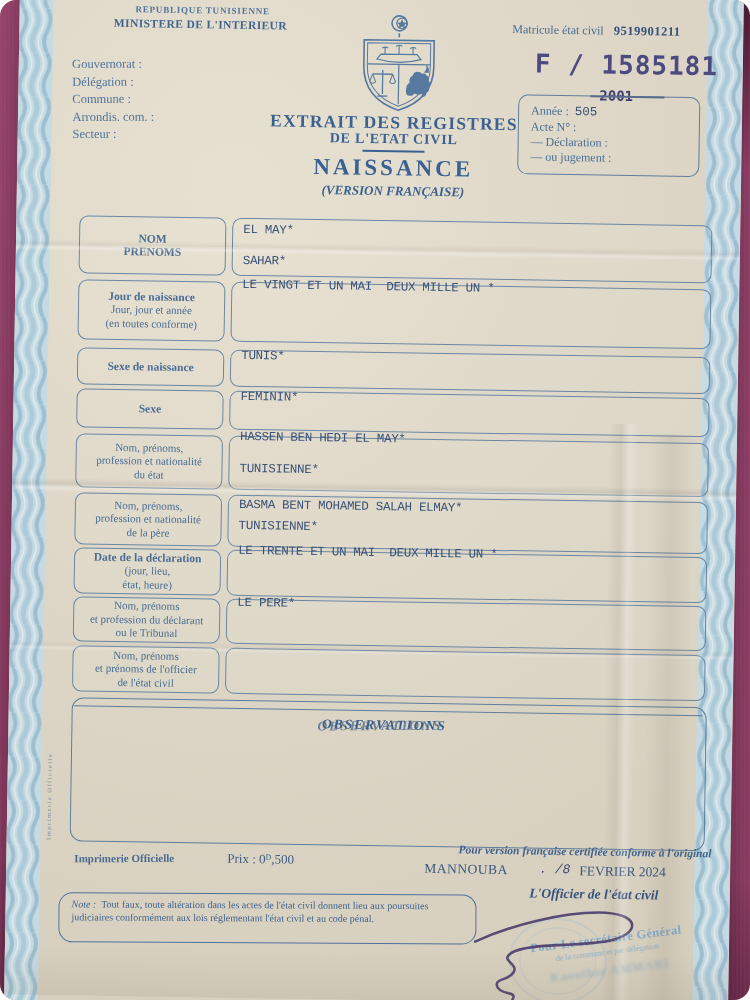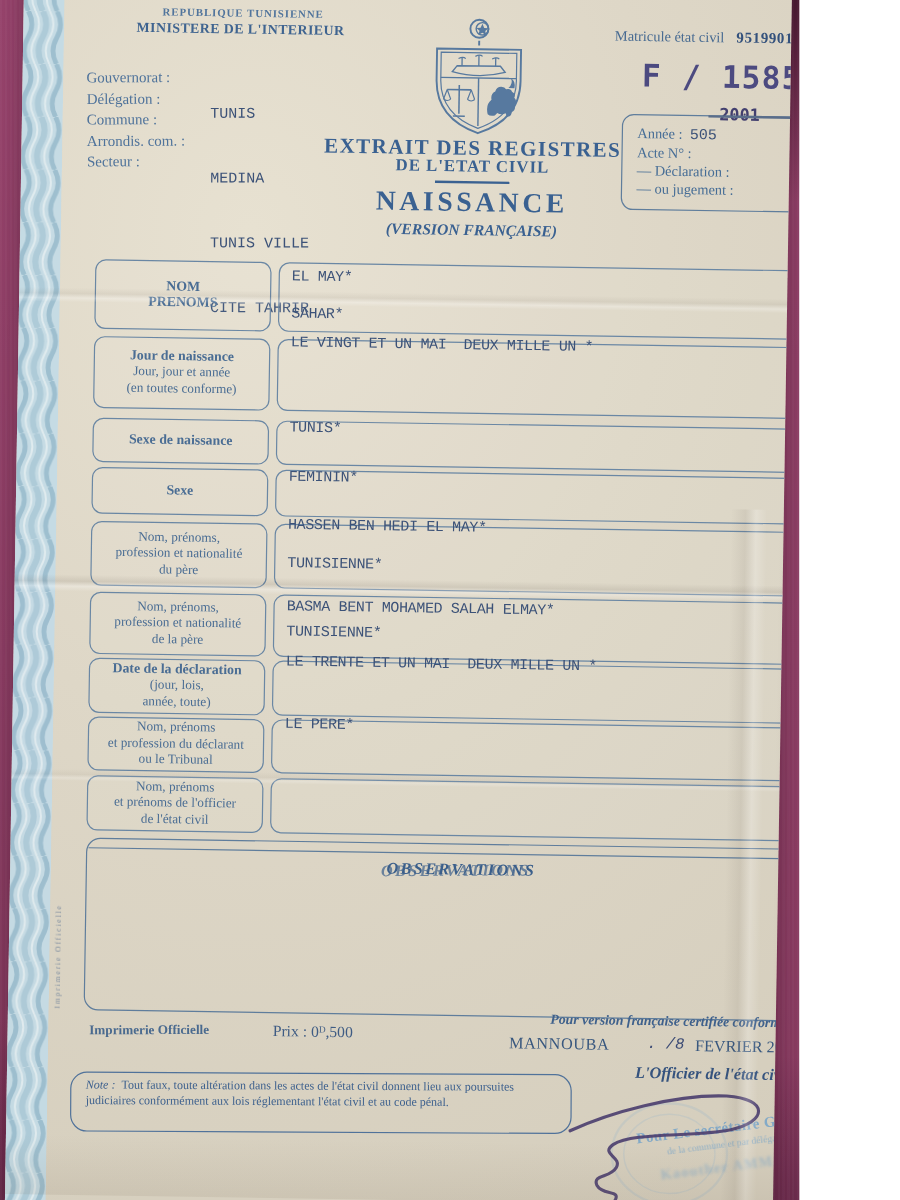--- a/index.html
+++ b/index.html
@@ -1,22 +1,22 @@
 <!DOCTYPE html>
 <html><head>
 <meta charset="utf-8">
 <style>
   html,body{margin:0;padding:0;}
   body{width:750px;height:1000px;overflow:hidden;font-family:"Liberation Serif",serif;}
-  .stage{position:relative;width:666px;height:1000px;overflow:hidden;
+  .stage{position:relative;width:750px;height:1000px;overflow:hidden;
     background:
       radial-gradient(42% 24% at 100% 0%, #4c1a34 0%, rgba(76,26,52,0) 70%),
       radial-gradient(34% 20% at 0% 100%, #6b2b4c 0%, rgba(107,43,76,0) 75%),
       radial-gradient(30% 16% at 100% 100%, #6b2b4c 0%, rgba(107,43,76,0) 75%),
-      linear-gradient(180deg,#98446d 0%, #8f3f66 55%, #873a5f 100%);}
+      linear-gradient(180deg,#98446d 0%, #8f3f66 55%, #873a5f 100%); border-radius: 16px;}
   .stage::after{content:"";position:absolute;inset:0;pointer-events:none;
     background:repeating-linear-gradient(90deg, rgba(255,255,255,.028) 0 2px, transparent 2px 4px);}
   .paper{position:absolute;left:12px;right:14px;top:-12px;bottom:-14px;
     transform:rotate(0.9deg);
     background:radial-gradient(120% 90% at 30% 20%, #e7e1d1 0%, #ded7c7 45%, #d5cebd 100%);
     box-shadow:0 0 22px rgba(40,10,25,.4);overflow:hidden;z-index:1;}
   .content{position:absolute;left:-12px;top:12px;width:750px;height:1000px;}
   .abs{position:absolute;}
   .mono{font-family:"Liberation Mono",monospace;color:#3c5278;}
   .wave-strip{position:absolute;top:-30px;height:1060px;opacity:.9;}
@@ -115,26 +115,20 @@
       <div class="abs rep">REPUBLIQUE TUNISIENNE</div>
       <div class="abs min">MINISTERE DE L'INTERIEUR</div>
 
       <div class="abs admin-labels">
         <div>Gouvernorat :</div>
         <div>Délégation :</div>
         <div>Commune :</div>
         <div>Arrondis. com. :</div>
         <div>Secteur :</div>
       </div>
-      <div class="abs admin-values mono">
-        <div>TUNIS</div>
-        <div>MEDINA</div>
-        <div>TUNIS VILLE</div>
-        <div>CITE TAHRIR</div>
-      </div>
 
       <svg class="abs" style="left:348px;top:12px" width="88" height="104" viewBox="0 0 88 104">
         <g stroke="#57799f" fill="none" stroke-width="1.6">
           <circle cx="44" cy="11" r="7.5"></circle>
           <circle cx="46.5" cy="11" r="5.2" stroke-width="1.2"></circle>
           <path d="M44 21 v4"></path>
           <path d="M9 28 h70 v26 c0 26 -17 38 -35 44 c-18 -6 -35 -18 -35 -44 z"></path>
           <path d="M12.5 31 h63 v23 c0 23 -15 34 -31.5 40 c-16.5 -6 -31.5 -17 -31.5 -40 z" stroke-width="1"></path>
           <path d="M12.5 52 h63" stroke-width="1.2"></path>
           <path d="M44 52 v40" stroke-width="1.2"></path>
@@ -210,43 +204,43 @@
               <div class="lline b">Sexe</div>
             </div>
             <div class="cell val">
               <div class="vline" style="margin-top: -2px;">FEMININ*</div>
             </div>
           </div>
           <div class="trow" style="top: 438px; height: 54px;">
             <div class="cell lbl">
               <div class="lline">Nom, prénoms,</div>
               <div class="lline">profession et nationalité</div>
-              <div class="lline">du père</div>
+              <div class="lline">du état</div>
             </div>
             <div class="cell val">
               <div class="vline" style="margin-top: -7px;">HASSEN BEN HEDI EL MAY*</div>
               <div class="vline" style="margin-top: 18px;">TUNISIENNE*</div>
             </div>
           </div>
           <div class="trow" style="top: 497px; height: 52px;">
             <div class="cell lbl">
               <div class="lline">Nom, prénoms,</div>
               <div class="lline">profession et nationalité</div>
               <div class="lline">de la père</div>
             </div>
             <div class="cell val">
               <div class="vline" style="margin-top: 2px;">BASMA BENT MOHAMED SALAH ELMAY*</div>
               <div class="vline" style="margin-top: 7px;">TUNISIENNE*</div>
             </div>
           </div>
           <div class="trow" style="top: 552px; height: 46px;">
             <div class="cell lbl">
               <div class="lline b">Date de la déclaration</div>
-              <div class="lline">(jour, lois,</div>
-              <div class="lline">année, toute)</div>
+              <div class="lline">(jour, lieu,</div>
+              <div class="lline">état, heure)</div>
             </div>
             <div class="cell val">
               <div class="vline" style="margin-top: -7px;">LE TRENTE ET UN MAI  DEUX MILLE UN *</div>
             </div>
           </div>
           <div class="trow" style="top: 601px; height: 45px;">
             <div class="cell lbl">
               <div class="lline">Nom, prénoms</div>
               <div class="lline">et profession du déclarant</div>
               <div class="lline">ou le Tribunal</div>

